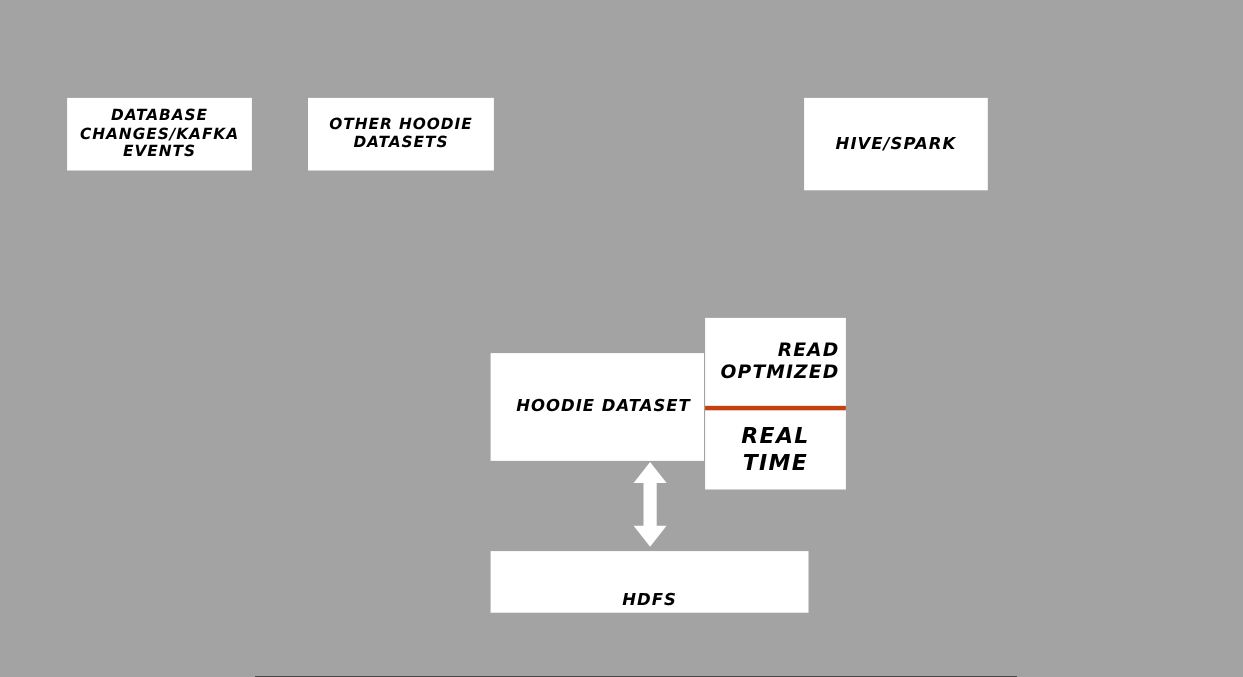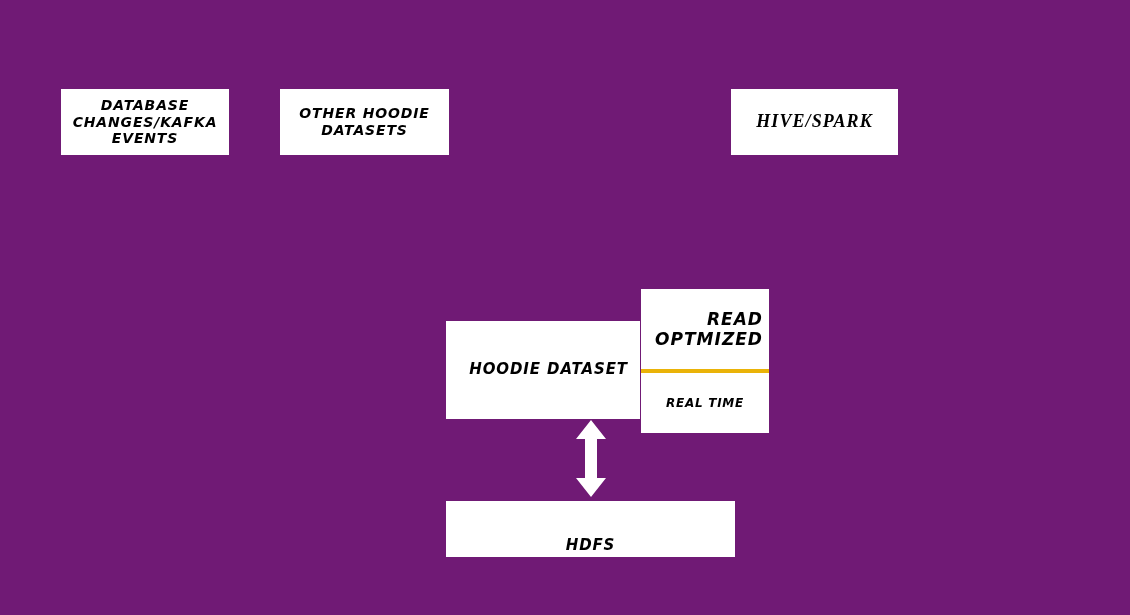--- a/index.html
+++ b/index.html
@@ -8,21 +8,21 @@
     padding: 0;
     background: #000000;
   }
   body {
     font-family: "DejaVu Sans", sans-serif;
   }
   #canvas {
     position: relative;
     width: 1130px;
     height: 615px;
-    background: #701a75;
+    background: #a3a3a3;
     overflow: hidden;
   }
   .node {
     position: absolute;
     background: #ffffff;
     color: #000000;
     box-sizing: border-box;
     display: flex;
     align-items: center;
     justify-content: center;
@@ -37,37 +37,37 @@
     padding: 2px 6px;
     user-select: none;
   }
   .node-label {
     display: block;
     width: 100%;
   }
   
   .box-db-changes   { left: 61px;  top: 89px;  width: 168px; height: 66px; font-size: 14px; }
   .box-other-hoodie { left: 280px; top: 89px;  width: 169px; height: 66px; font-size: 14px; }
-  .box-hive-spark   { left: 731px; top: 89px;  width: 167px; height: 66px; font-size: 18px; font-family: Liberation Serif, serif; }
+  .box-hive-spark   { left: 731px; top: 89px;  width: 167px; height: 84px; font-size: 15px; }
   .box-presto-spark { left: 920px; top: 89px;  width: 169px; height: 66px; font-size: 15px; }
 
   
   .box-hoodie-dataset {
     left: 446px; top: 321px; width: 194px; height: 98px;
     justify-content: flex-end;
     padding-right: 12px;
     font-size: 15px;
   }
   .box-hoodie-dataset .node-label { text-align: left; width: auto; }
 
   
   .box-read-optimized { left: 641px; top: 289px; width: 128px; height: 80px; font-size: 17px; text-align: right; }
   .box-real-time {
-    left: 641px; top: 369px; width: 128px; height: 64px; font-size: 12px;
-    border-top: 4px solid #eab308;
+    left: 641px; top: 369px; width: 128px; height: 76px; font-size: 20px;
+    border-top: 4px solid #c2410c;
   }
 
   
   .box-hdfs { left: 446px; top: 501px; width: 289px; height: 56px; font-size: 15px; align-items: flex-end; }
 
   
   .arrow-vertical {
     position: absolute;
     left: 574px;
     top: 419px;

